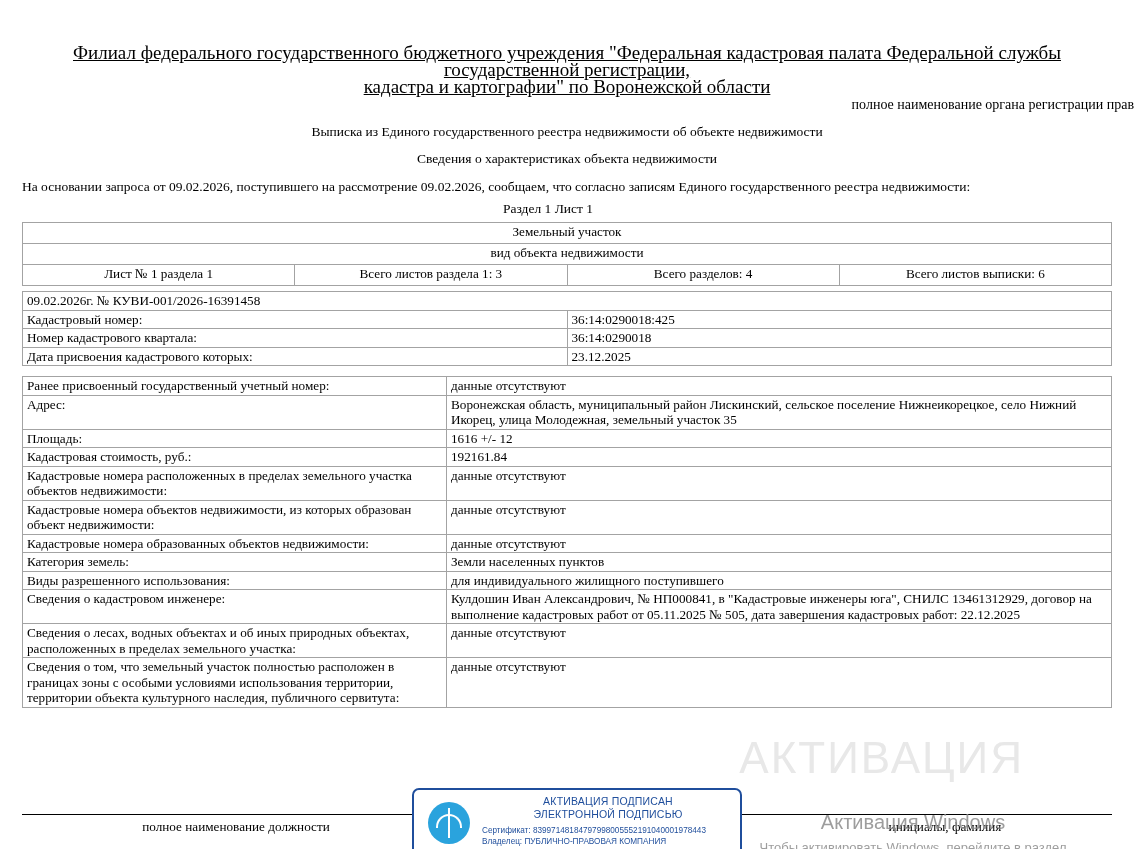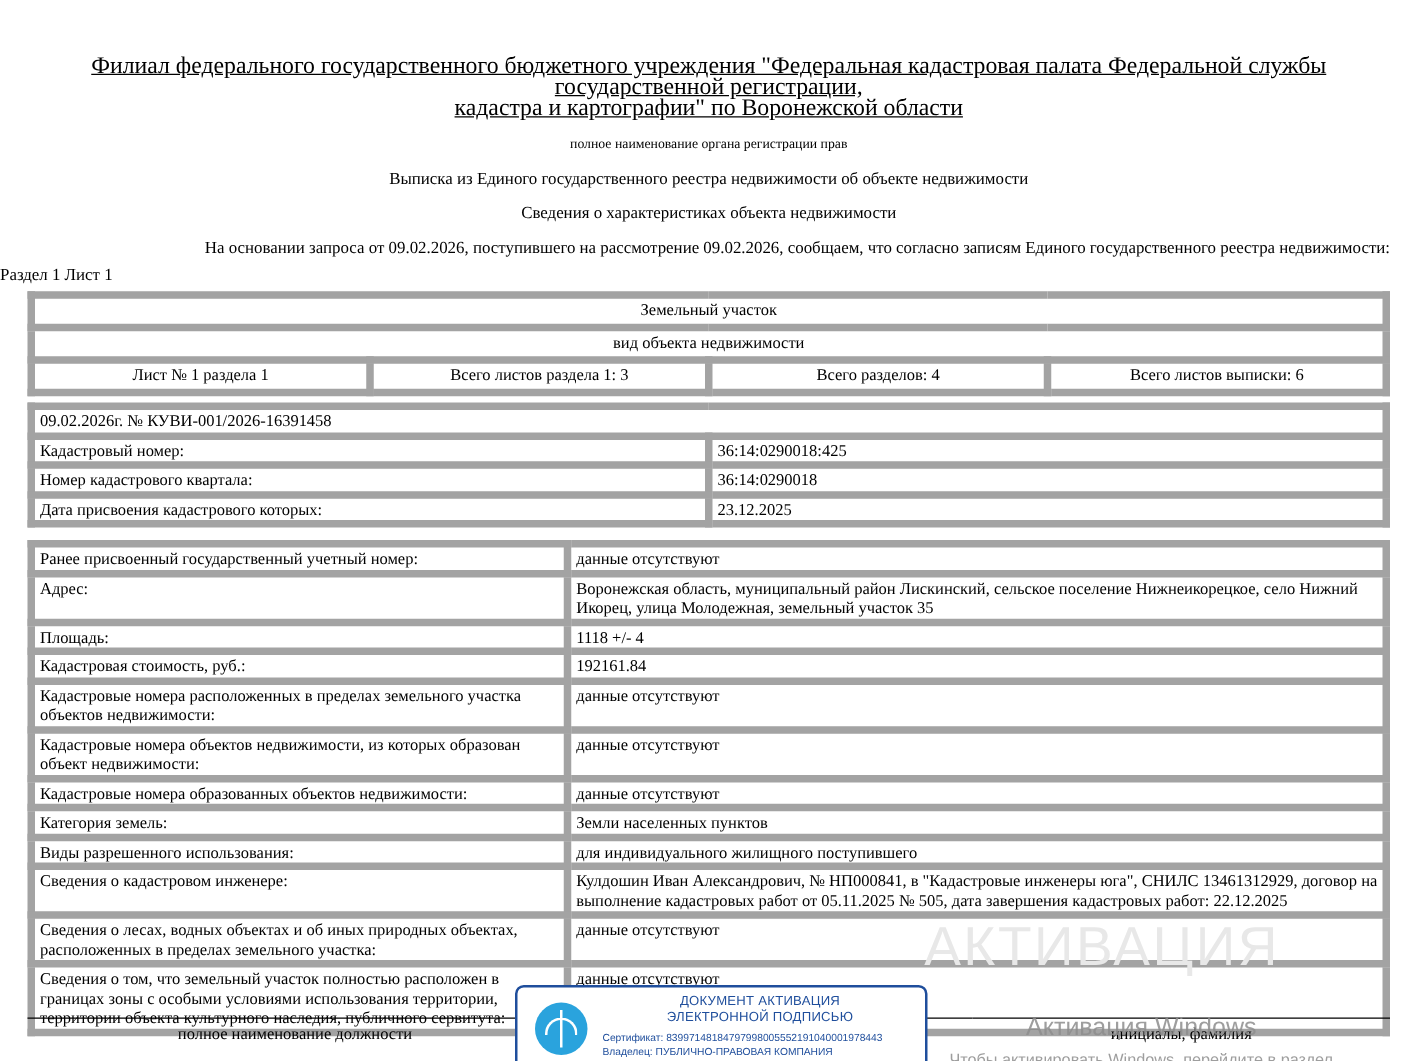--- a/index.html
+++ b/index.html
@@ -27,52 +27,53 @@
     line-height: 17px;
   }
   .hdr-line1 {
     margin-top: 44px;
     padding: 0 38px;
   }
   .hdr-line1 span {
     text-decoration: underline;
   }
   .hdr-sub {
-    font-size: 11px;
-    margin-top: 12px;
+    font-size: 14px;
+    margin-top: 1px;
+    text-align: right;
   }
   .hdr-title {
     margin-top: 10px;
     font-size: 13.5px;
   }
   .hdr-title2 {
     margin-top: 10px;
     font-size: 13.5px;
   }
   .basis {
     margin-top: 12px;
     padding: 0 22px;
     font-size: 13.5px;
-    text-align: right;
+    text-align: left;
   }
   .section-ref {
     margin-top: 6px;
     padding-right: 38px;
-    text-align: left;
+    text-align: center;
     font-size: 13.5px;
   }
   table.doc {
     border-collapse: collapse;
     table-layout: fixed;
     margin: 5px 0 0 22px;
     width: 1090px;
     font-size: 13.2px;
   }
   table.doc td {
-    border: 6px solid #a3a3a3;
+    border: 1px solid #a3a3a3;
     padding: 1px 4px;
     vertical-align: top;
     line-height: 15.5px;
   }
   td.ctr { text-align: center; }
   .t-obj td { height: 18px; }
   .cell-label { width: 415px; }
   
   .footer-wrap {
     position: absolute;
@@ -234,21 +235,21 @@
         <tr>
       <td class="cell-label">Ранее присвоенный государственный учетный номер:</td>
       <td>данные отсутствуют</td>
     </tr>
     <tr>
       <td class="cell-label">Адрес:</td>
       <td>Воронежская область, муниципальный район Лискинский, сельское поселение Нижнеикорецкое, село Нижний Икорец, улица Молодежная, земельный участок 35</td>
     </tr>
     <tr>
       <td class="cell-label">Площадь:</td>
-      <td>1118 +/- 4</td>
+      <td>1616 +/- 12</td>
     </tr>
     <tr>
       <td class="cell-label">Кадастровая стоимость, руб.:</td>
       <td>192161.84</td>
     </tr>
     <tr>
       <td class="cell-label">Кадастровые номера расположенных в пределах земельного участка объектов недвижимости:</td>
       <td>данные отсутствуют</td>
     </tr>
     <tr>
@@ -289,21 +290,21 @@
         <td style="width:420px">полное наименование должности</td>
         <td style="width:320px"></td>
         <td>инициалы, фамилия</td>
       </tr>
     </tbody>
       </table>
 
     <div class="sign-stamp">
       <div class="stamp-logo"></div>
       <div class="stamp-title">
-        <div>ДОКУМЕНТ АКТИВАЦИЯ</div>
+        <div>АКТИВАЦИЯ ПОДПИСАН</div>
         <div>ЭЛЕКТРОННОЙ ПОДПИСЬЮ</div>
       </div>
       <div class="stamp-row">Сертификат: 83997148184797998005552191040001978443</div>
       <div class="stamp-row">Владелец: ПУБЛИЧНО-ПРАВОВАЯ КОМПАНИЯ</div>
       <div class="stamp-row">РОСКАДАСТР</div>
 
     </div>
   </div>
 
   <div class="wm-ghost">АКТИВАЦИЯ</div>

